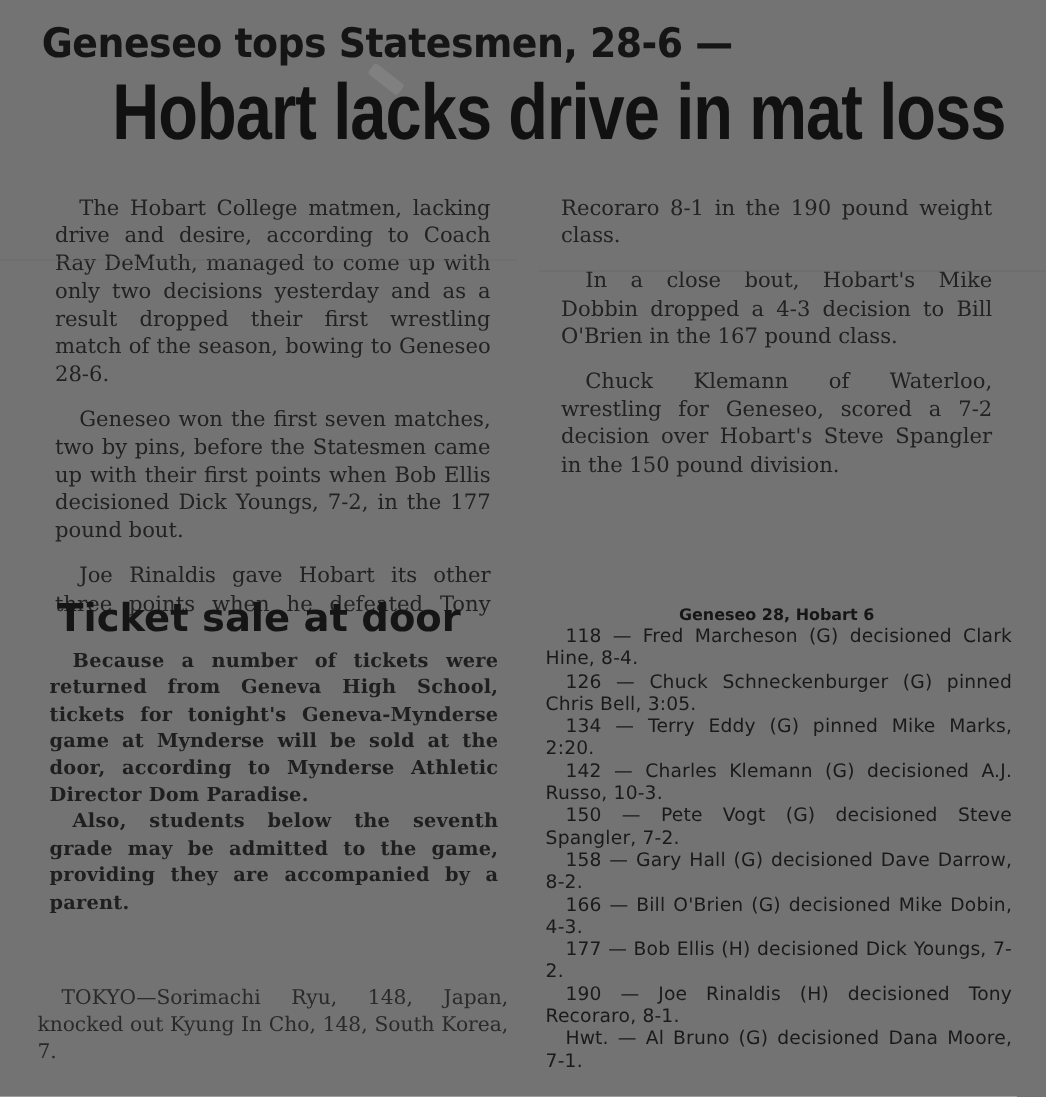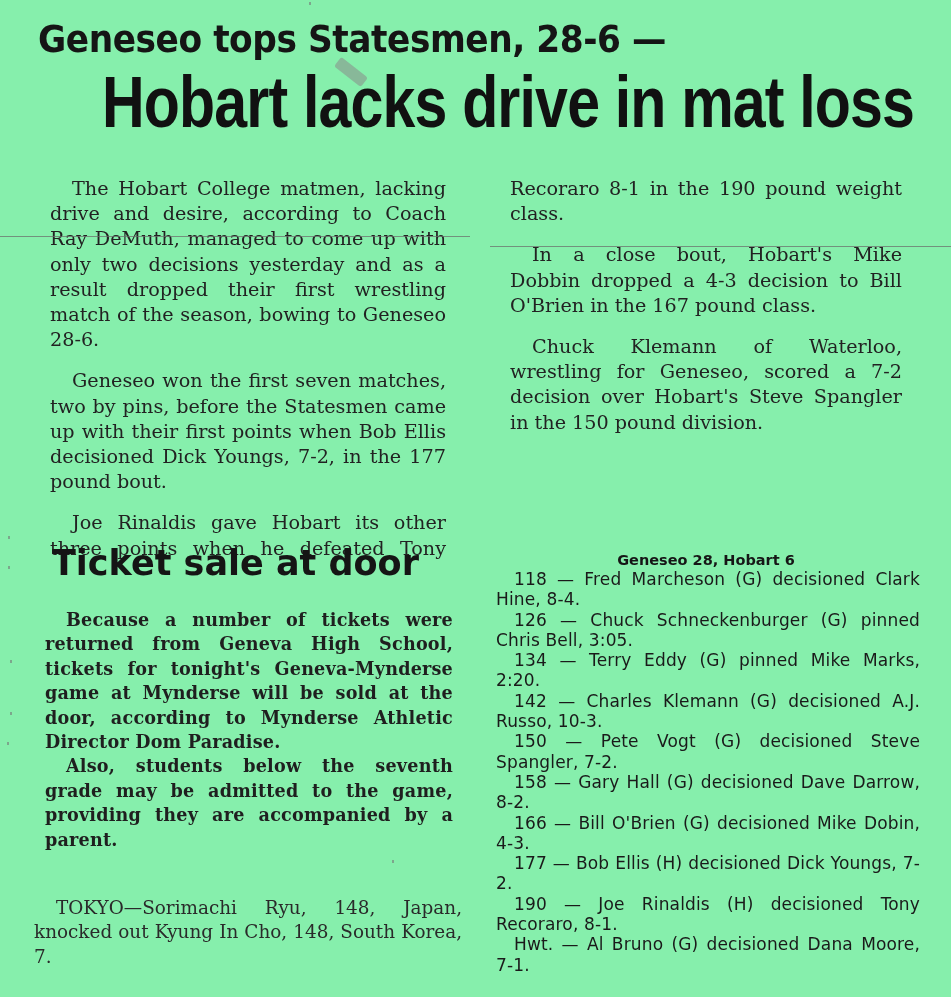--- a/index.html
+++ b/index.html
@@ -12,21 +12,21 @@
       background: #f6f5f2;
       color: #1c1c1c;
       position: relative;
       overflow: hidden;
       font-family: "DejaVu Serif", serif;
     }
     .clip {
       position: absolute;
       left: 0; top: 0;
       width: 951px; height: 997px;
-      background: #86efac;
+      background: #737373;
     }
     
     .kicker {
       position: absolute;
       left: 38px; top: 18px;
       font-family: "DejaVu Sans", sans-serif;
       font-weight: bold;
       font-size: 37px;
       letter-spacing: -0.5px;
       line-height: 44px;
@@ -80,21 +80,21 @@
       left: 52px; top: 546px;
       font-family: "DejaVu Sans", sans-serif;
       font-weight: bold;
       font-size: 35px;
       line-height: 34px;
       color: #151515;
       white-space: nowrap;
     }
     .ticket-body {
       position: absolute;
-      left: 45px; top: 608px;
+      left: 45px; top: 589px;
       width: 408px;
       font-family: "DejaVu Serif", serif;
       font-weight: bold;
       font-size: 17.6px;
       line-height: 24.4px;
       color: #1f1f1f;
       text-align: justify;
       letter-spacing: 0.2px;
     }
     .ticket-body p { margin: 0; text-indent: 21px; }

